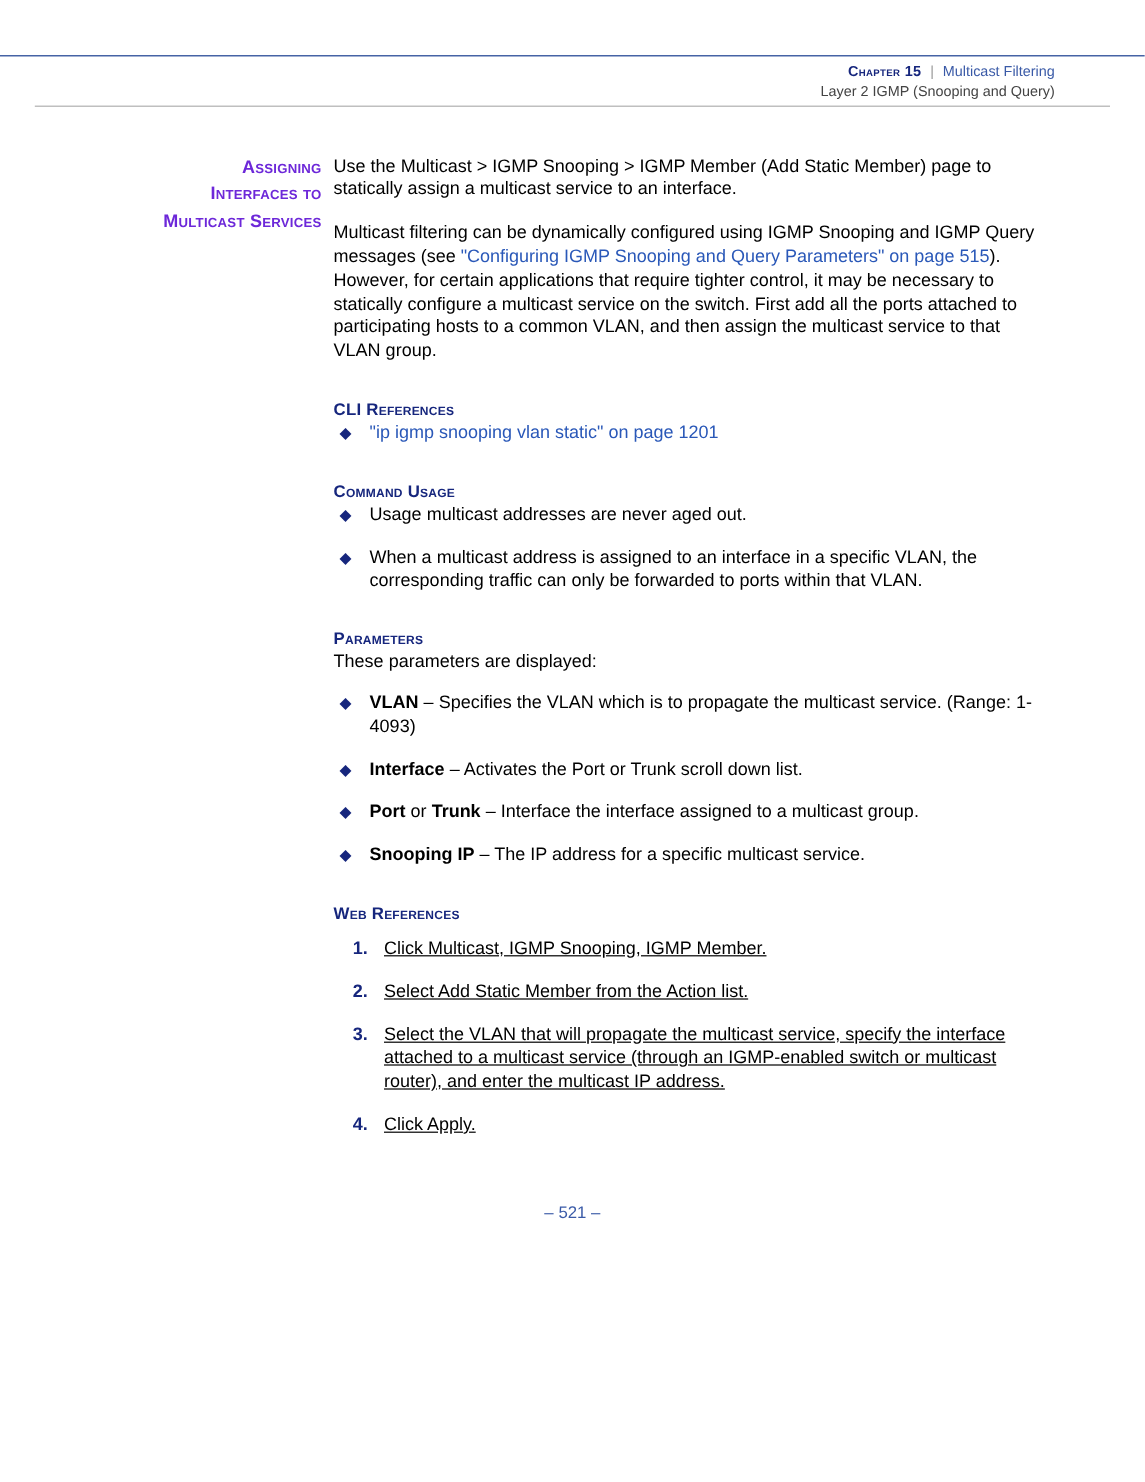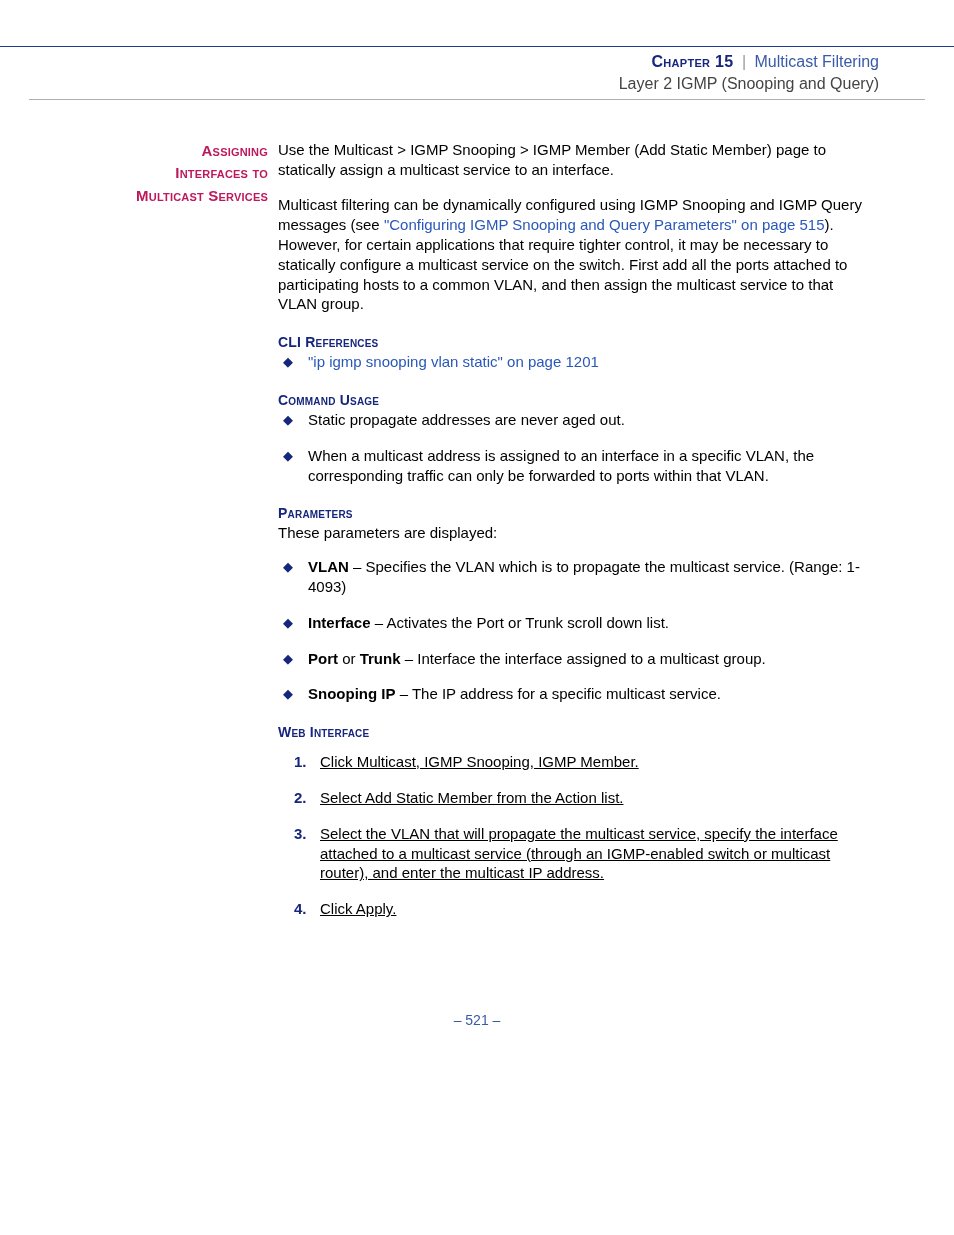--- a/index.html
+++ b/index.html
@@ -11,21 +11,21 @@
     background: #fff;
     width: 954px;
   }
   .top-rule {
     border-top: 1.5px solid #1a3d8f;
     margin-top: 46px;
   }
   .header-block {
     text-align: right;
     padding: 4px 75px 0 0;
-    font-size: 16px;
+    font-size: 12px;
     line-height: 1.4;
   }
   .header-line1 .chapter-label {
     font-weight: bold;
     color: #16267d;
     font-variant: small-caps;
     letter-spacing: 0.3px;
   }
   .header-line1 .sep {
     color: #999;
@@ -45,21 +45,21 @@
   .content {
     position: relative;
     margin: 40px 80px 0 0;
   }
   .side-title {
     position: absolute;
     left: 0;
     top: 0;
     width: 268px;
     text-align: right;
-    color: #be185d;
+    color: #6d28d9;
     font-weight: bold;
     font-size: 15px;
     line-height: 1.5;
     font-variant: small-caps;
     letter-spacing: 0.2px;
   }
   .body-col {
     margin-left: 278px;
   }
   .para {
@@ -68,21 +68,21 @@
   }
   .link {
     color: #2a58b8;
   }
   .heading {
     color: #16267d;
     font-weight: bold;
     font-size: 14px;
     font-variant: small-caps;
     letter-spacing: 0.2px;
-    margin: 20px 0 2px 0;
+    margin: 30px 0 2px 0;
   }
   ul.bullets {
     list-style: none;
     padding: 0;
     margin: 0 0 0 0;
   }
   ul.bullets > li {
     position: relative;
     padding-left: 30px;
     margin: 0 0 16px 0;
@@ -115,21 +115,21 @@
     position: absolute;
     left: 4px;
     top: 0;
     color: #16267d;
     font-weight: bold;
   }
   .footer {
     text-align: center;
     color: #3a5aa7;
     font-size: 14px;
-    margin-top: 93px;
+    margin-top: 54px;
     padding-bottom: 40px;
   }
   b { font-weight: bold; text-align: center; }
 </style>
 </head>
 <body>
 
 <div class="top-rule"></div>
 
 <div class="header-block">
@@ -159,34 +159,34 @@
       <span>Multicast filtering can be dynamically configured using IGMP Snooping and IGMP Query messages (see </span><span class="link">"Configuring IGMP Snooping and Query Parameters" on page 515</span><span>). However, for certain applications that require tighter control, it may be necessary to statically configure a multicast service on the switch. First add all the ports attached to participating hosts to a common VLAN, and then assign the multicast service to that VLAN group.</span>
     </p>
 
     <div class="heading">CLI References</div>
     <ul class="bullets">
       <li><span class="link">"ip igmp snooping vlan static" on page 1201</span></li>
     </ul>
 
     <div class="heading">Command Usage</div>
     <ul class="bullets">
-      <li>Static propagate addresses are never aged out.</li>
+      <li>Usage multicast addresses are never aged out.</li>
       <li>When a multicast address is assigned to an interface in a specific VLAN, the corresponding traffic can only be forwarded to ports within that VLAN.</li>
     </ul>
 
     <div class="heading">Parameters</div>
     <p class="para" style="margin-bottom:14px">These parameters are displayed:</p>
     <ul class="bullets">
       <li><b>VLAN</b><span> – Specifies the VLAN which is to propagate the multicast service. (Range: 1-4093)</span></li>
       <li><b>Interface</b><span> – Activates the Port or Trunk scroll down list.</span></li>
       <li><b>Port</b><span> or </span><b>Trunk</b><span> – Interface the interface assigned to a multicast group.</span></li>
       <li><b>Snooping IP</b><span> – The IP address for a specific multicast service.</span></li>
     </ul>
 
-    <div class="heading">Web Interface</div>
+    <div class="heading">Web References</div>
     <ol class="steps">
       <li>Click Multicast, IGMP Snooping, IGMP Member.</li>
       <li>Select Add Static Member from the Action list.</li>
       <li>Select the VLAN that will propagate the multicast service, specify the interface attached to a multicast service (through an IGMP-enabled switch or multicast router), and enter the multicast IP address.</li>
       <li>Click Apply.</li>
     </ol>
 
   </div>
 </div>
 

